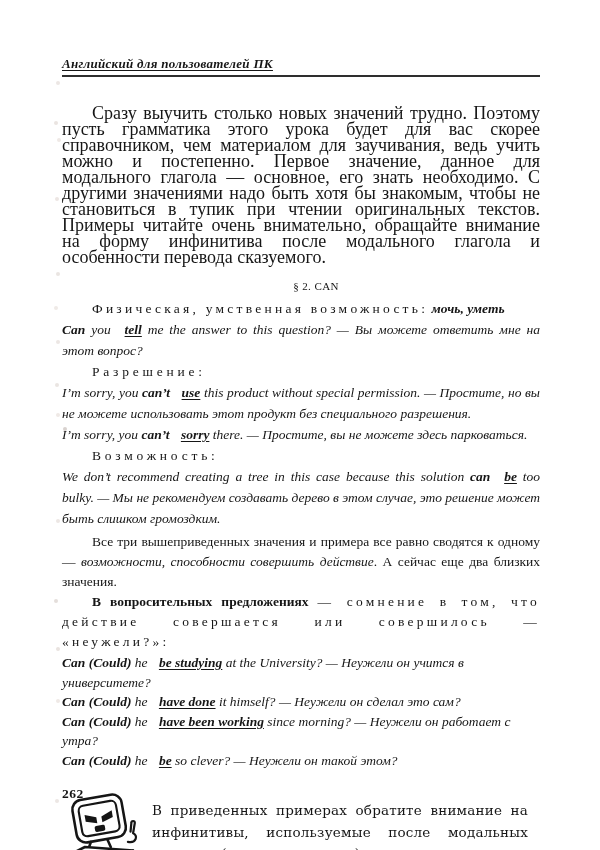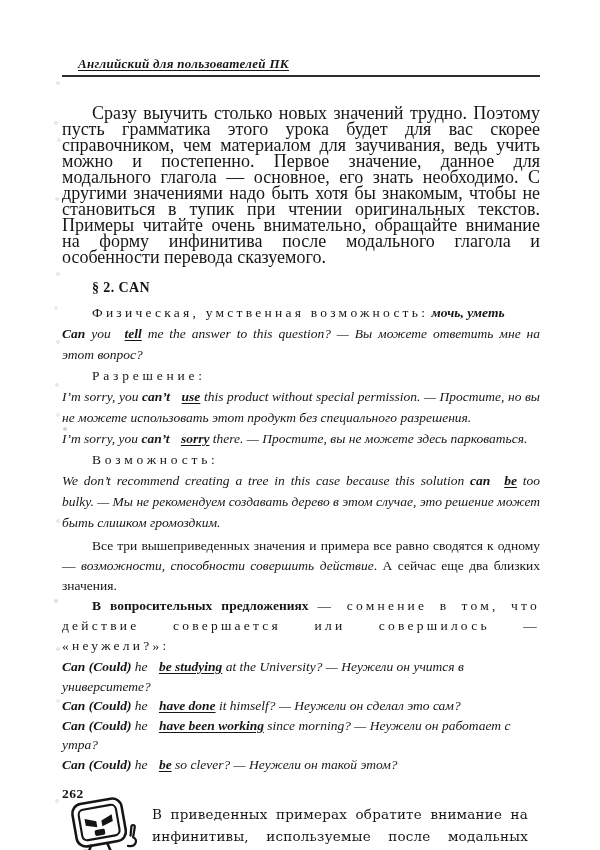--- a/index.html
+++ b/index.html
@@ -5,25 +5,25 @@
   html,body{margin:0;padding:0;background:#ffffff;}
   .page{
     position:relative;width:600px;height:850px;background:#ffffff;
     font-family:"Liberation Serif","DejaVu Serif",serif;color:#161616;overflow:hidden;
   }
   .content{position:absolute;left:62px;top:54px;width:478px;}
   
   .header{border-bottom:2px solid #2e2e2e;padding-bottom:3px;}
   .header-title{
     font-style:italic;font-weight:bold;font-size:13px;letter-spacing:.3px;
-    text-decoration:underline;text-underline-offset:2px;margin-left:16px;
+    text-decoration:underline;text-underline-offset:2px;
   }
   
   .intro{margin:28px 0 0 0;font-size:18px;line-height:16px;text-align:justify;text-indent:30px;}
-  .section-heading{margin:15px 0 0 0;padding-left:30px;font-size:14px;font-weight:bold;letter-spacing:.4px;}
+  .section-heading{margin:15px 0 0 0;padding-left:30px;font-size:11px;font-weight:normal;letter-spacing:.4px;text-align:center;}
   .meaning{margin-top:7px;padding-left:30px;font-size:13.5px;line-height:20px;white-space:nowrap;}
   .ex{font-size:13.5px;line-height:21px;font-style:italic;text-align:justify;}
   .spaced-heading{padding-left:30px;font-size:13.5px;line-height:21px;letter-spacing:.28em;}
   .para{margin:0;font-size:13.5px;line-height:20px;text-align:justify;text-indent:30px;}
   .summary{margin-top:3px;}
   .q{font-size:13.5px;line-height:19.5px;font-style:italic;}
   .q-block{margin-top:1px;}
   
   .note{display:flex;margin-top:18px;}
   .note-icon{flex:0 0 86px;width:86px;margin-left:-8px;padding-top:4px;}

